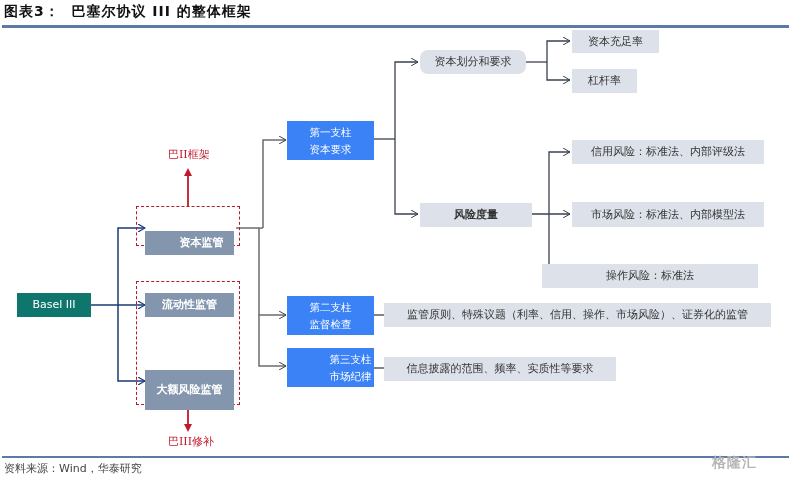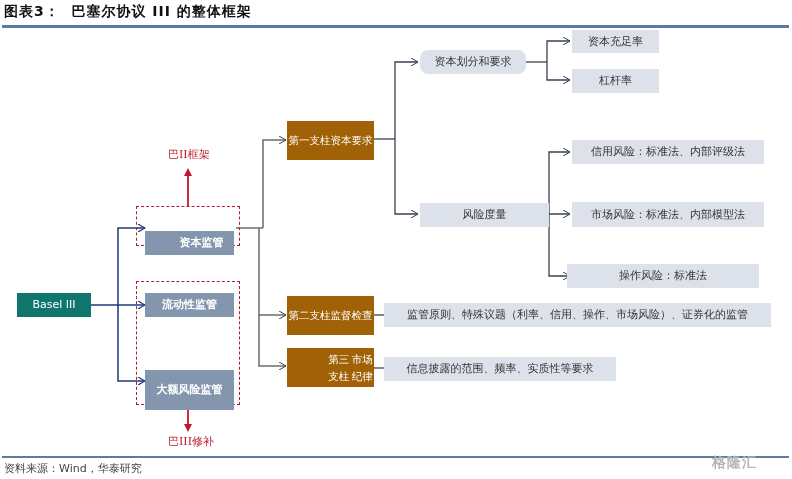--- a/index.html
+++ b/index.html
@@ -11,21 +11,21 @@
   .rule.top { top:25px; }
   .rule.bottom { top:456px; height:2px; }
   .source { position:absolute; left:4px; top:461px; font-size:11px; color:#444;
             font-family:"DejaVu Sans","Liberation Sans",sans-serif; }
   .watermark { position:absolute; left:712px; top:454px; font-size:14px; color:#b5b5b5;
                font-family:"DejaVu Sans","Liberation Sans",sans-serif; font-weight:bold; letter-spacing:1px; }
   .box { position:absolute; display:flex; align-items:center; justify-content:center; text-align:center;
          box-sizing:border-box; font-size:11px; line-height:16px; }
   .box-navy { background:#0f766e; color:#fff; font-family:"DejaVu Sans","Liberation Sans",sans-serif; font-size:11px; }
   .box-steel { background:#8496ad; color:#fff; font-weight:bold; }
-  .box-gray { background:#a16207; color:#fff; flex-direction:row; font-size:10.5px; line-height:17px; }
+  .box-gray { background:#3b82f6; color:#fff; flex-direction:column; font-size:10.5px; line-height:17px; }
   .box-light { background:#dde2ea; color:#333; }
   .dash { position:absolute; border:1.5px dashed #b8192a; box-sizing:border-box; }
   .red-label { position:absolute; color:#c0192c; font-size:11px; white-space:nowrap; }
   svg.lines { position:absolute; left:0; top:0; }
 </style>
 </head>
 <body>
 
 <div class="title">图表3：  巴塞尔协议 III 的整体框架</div>
 <div class="rule top"></div>
@@ -96,24 +96,24 @@
   <span>第二支柱</span>
   <span>监督检查</span>
 </div>
 <div class="box box-gray" style="left:287px;top:348px;width:87px;height:39px;padding-left:40px;">
   <span>第三支柱</span>
   <span>市场纪律</span>
 </div>
 
 <div class="box box-light" style="left:420px;top:50px;width:106px;height:24px;border-radius:8px;">资本划分和要求</div>
 <div class="box box-light" style="left:572px;top:30px;width:87px;height:23px;">资本充足率</div>
-<div class="box box-light" style="left:572px;top:69px;width:87px;height:24px;">杠杆率</div>
-<div class="box box-light" style="left:420px;top:203px;width:129px;height:24px;">风险度量</div>
+<div class="box box-light" style="left:572px;top:69px;width:65px;height:24px;">杠杆率</div>
+<div class="box box-light" style="left:420px;top:203px;width:112px;height:24px;font-weight:bold;">风险度量</div>
 <div class="box box-light" style="left:572px;top:140px;width:192px;height:24px;">信用风险：标准法、内部评级法</div>
 <div class="box box-light" style="left:572px;top:202px;width:192px;height:25px;">市场风险：标准法、内部模型法</div>
-<div class="box box-light" style="left:567px;top:264px;width:192px;height:24px;">操作风险：标准法</div>
+<div class="box box-light" style="left:542px;top:264px;width:216px;height:24px;">操作风险：标准法</div>
 
 <div class="box box-light" style="left:384px;top:303px;width:387px;height:24px;">监管原则、特殊议题（利率、信用、操作、市场风险）、证券化的监管</div>
 <div class="box box-light" style="left:384px;top:357px;width:232px;height:24px;">信息披露的范围、频率、实质性等要求</div>
 
 <div class="rule bottom"></div>
 <div class="source">资料来源：Wind，华泰研究</div>
 <div class="watermark">格隆汇</div>
 
 </body></html>

